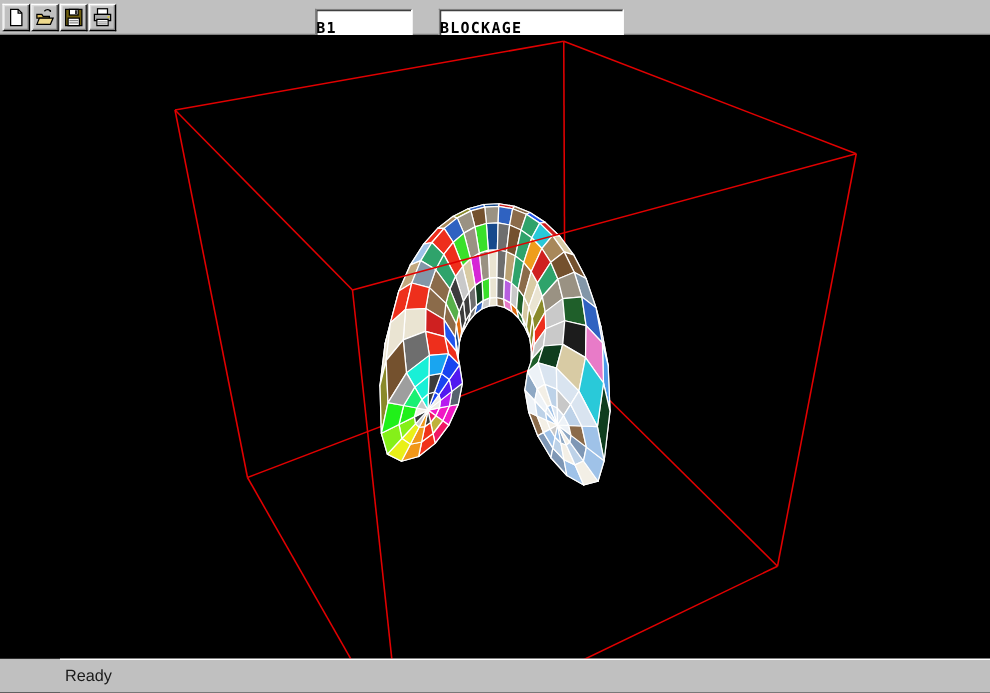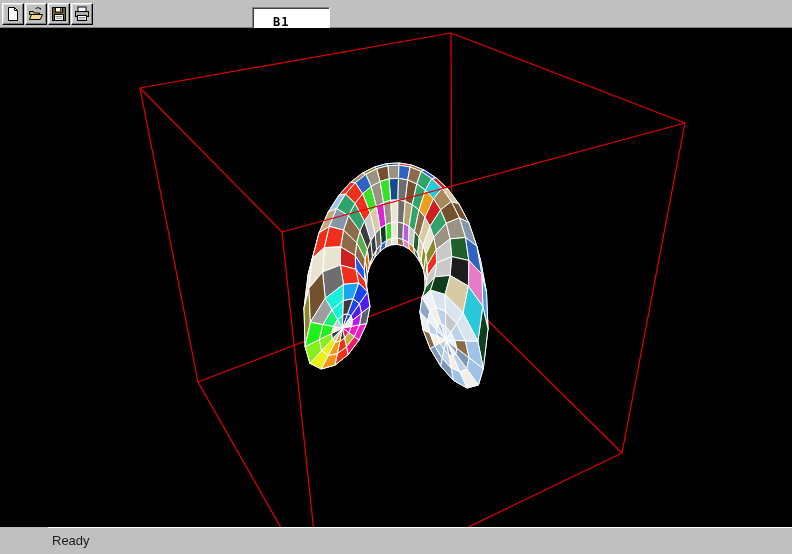--- a/index.html
+++ b/index.html
@@ -22,21 +22,21 @@
     box-sizing:border-box;cursor:pointer;
   }
   .tb-btn svg{display:block;}
   .tb-field{
     position:absolute;top:7px;height:30px;box-sizing:border-box;
     background:#ffffff;color:#000000;
     border:1px solid;border-color:#808080 #ffffff #ffffff #808080;
     box-shadow:inset 1px 1px 0 #404040;
     font-family:"DejaVu Sans Mono", monospace;
     font-size:12px;font-weight:bold;letter-spacing:1px;
-    padding:0 0 0 20px;line-height:15px;
+    padding:0 0 0 0;line-height:15px;
   }
   
   .viewport{
     position:absolute;left:0;top:28px;width:792px;height:499px;
     background:#000000;
   }
   .viewport svg{position:absolute;left:0;top:0;}
   
   .statusbar{
     position:absolute;left:0;top:527px;width:792px;height:27px;
@@ -98,20 +98,21 @@
         <rect x="3.5" y="9.5" width="9" height="5" fill="#ffffff" stroke="#000000"></rect>
         <line x1="4.5" y1="11.5" x2="11.5" y2="11.5" stroke="#9a9a9a"></line>
         <line x1="4.5" y1="13" x2="11.5" y2="13" stroke="#9a9a9a"></line>
         <rect x="12" y="7" width="1.6" height="1.2" fill="#E8D31F"></rect>
       </svg>
     </span>
   </button>
 
   <input class="tb-field" style="left: 252px; width: 78px;" readonly="" value="B1">
 
+  <input class="tb-field" style="left: 351px; width: 148px;" readonly="" value="BLOCKAGE">
 </div>
 
 <div class="viewport">
   <svg width="792" height="499" viewBox="0 28 792 499">
     <g>
         <line x1="140" y1="88" x2="451" y2="33" stroke="#e10000" stroke-width="1.25"></line>
         <line x1="451" y1="33" x2="685" y2="123" stroke="#e10000" stroke-width="1.25"></line>
         <line x1="140" y1="88" x2="198" y2="382" stroke="#e10000" stroke-width="1.25"></line>
         <line x1="451" y1="33" x2="452" y2="285" stroke="#e10000" stroke-width="1.25"></line>
         <line x1="198" y1="382" x2="452" y2="285" stroke="#e10000" stroke-width="1.25"></line>

